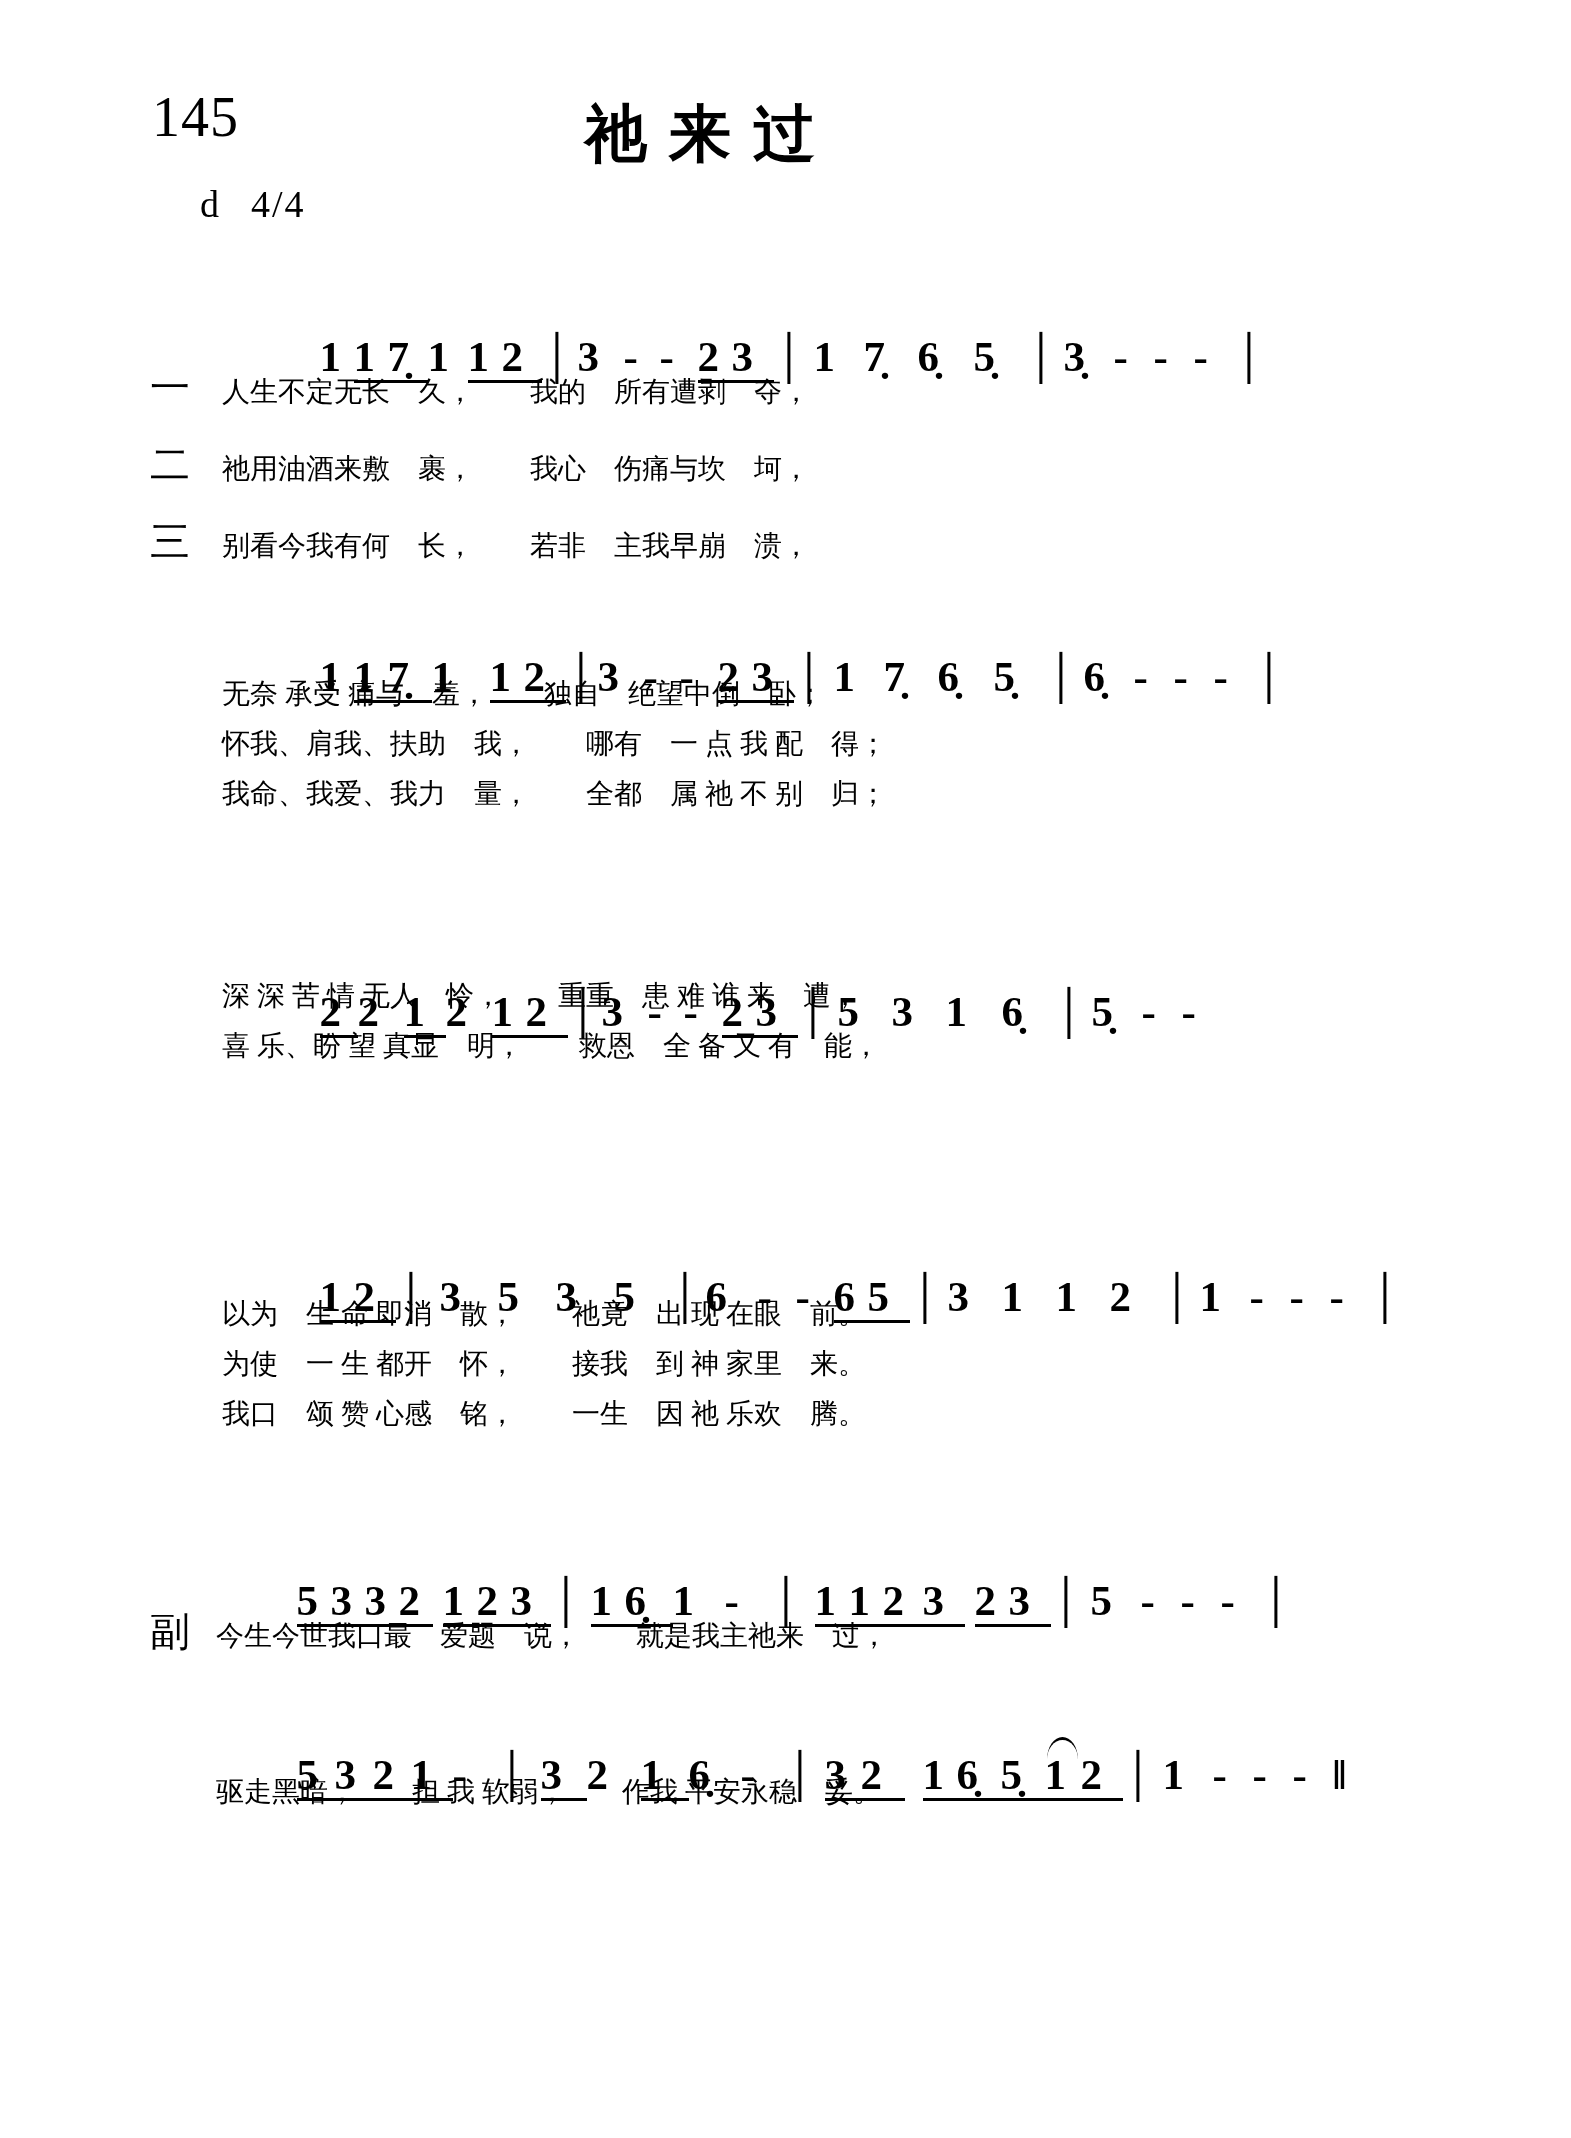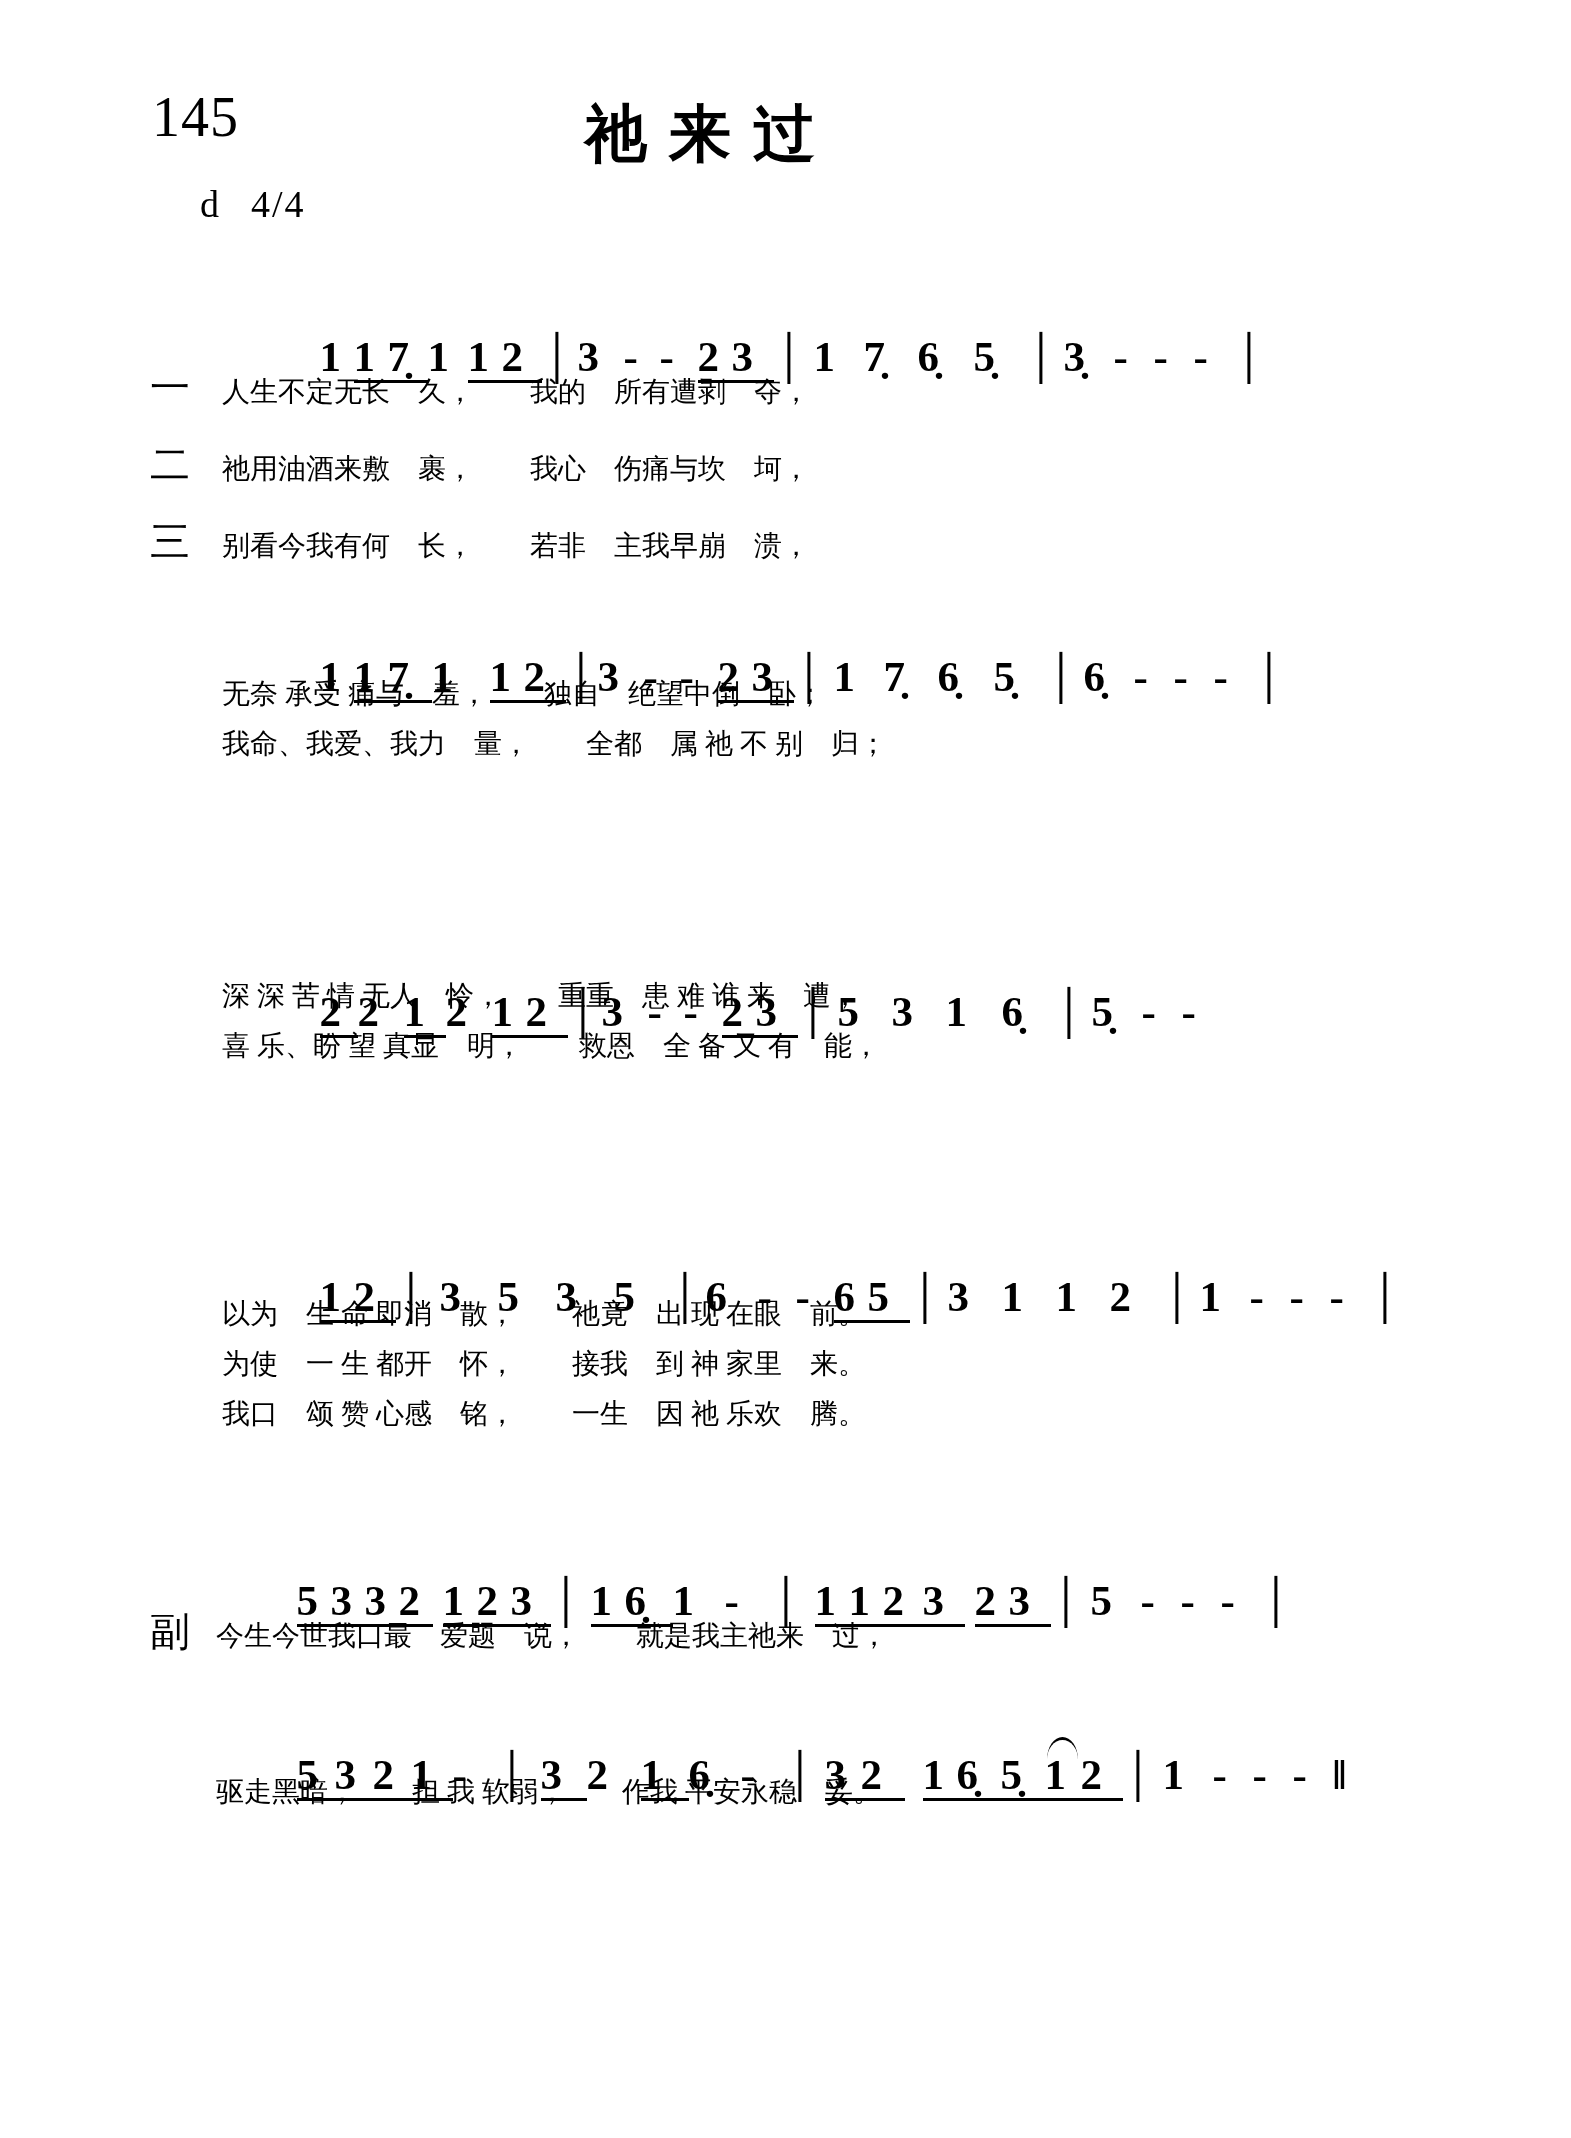--- a/index.html
+++ b/index.html
@@ -127,20 +127,21 @@
       </div>
     </div>
   </div>
 
   <div class="system" style="top:612px;">
     <div class="notation" style="position:absolute; left:255px; top:0px;">
       <span style="display:inline-block;width:34px;">1</span><span class="u" style="display:inline-block;width:34px;">1</span><span class="u" style="display:inline-block;width:44px;">7̣</span><span style="display:inline-block;width:44px;">1</span><span style="display:inline-block;width:14px;"> </span><span class="u" style="display:inline-block;width:34px;">1</span><span class="u" style="display:inline-block;width:42px;">2</span><span style="display:inline-block;width:32px;">│</span><span style="display:inline-block;width:46px;">3</span><span style="display:inline-block;width:36px;">-</span><span style="display:inline-block;width:38px;">-</span><span class="u" style="display:inline-block;width:34px;">2</span><span class="u" style="display:inline-block;width:42px;">3</span><span style="display:inline-block;width:40px;">│</span><span style="display:inline-block;width:50px;">1</span><span style="display:inline-block;width:54px;">7̣</span><span style="display:inline-block;width:56px;">6̣</span><span style="display:inline-block;width:52px;">5̣</span><span style="display:inline-block;width:38px;">│</span><span style="display:inline-block;width:50px;">6̣</span><span style="display:inline-block;width:40px;">-</span><span style="display:inline-block;width:40px;">-</span><span style="display:inline-block;width:40px;">-</span><span style="display:inline-block;width:20px;">│</span>
     </div>
     <div style="position:absolute; left:222px; top:68px;">
       <div class="lyric" style="margin-bottom:22px;">无奈 承受 痛与　羞，　　独自　绝望中倒　卧；</div>
+      <div class="lyric" style="margin-bottom:22px;">怀我、肩我、扶助　我，　　哪有　一 点 我 配　得；</div>
       <div class="lyric">我命、我爱、我力　量，　　全都　属 祂 不 别　归；</div>
     </div>
   </div>
 
   <div class="system" style="top:930px;">
     <div class="notation" style="position:absolute; left:255px; top:17px;">
       <span class="u" style="display:inline-block;width:38px;">2</span><span style="display:inline-block;width:46px;">2</span><span class="u" style="display:inline-block;width:42px;">1</span><span style="display:inline-block;width:46px;">2</span><span class="u" style="display:inline-block;width:34px;">1</span><span class="u" style="display:inline-block;width:42px;">2</span><span style="display:inline-block;width:34px;">│</span><span style="display:inline-block;width:46px;">3</span><span style="display:inline-block;width:36px;">-</span><span style="display:inline-block;width:38px;">-</span><span class="u" style="display:inline-block;width:34px;">2</span><span class="u" style="display:inline-block;width:42px;">3</span><span style="display:inline-block;width:40px;">│</span><span style="display:inline-block;width:54px;">5</span><span style="display:inline-block;width:54px;">3</span><span style="display:inline-block;width:56px;">1</span><span style="display:inline-block;width:52px;">6̣</span><span style="display:inline-block;width:38px;">│</span><span style="display:inline-block;width:50px;">5̣</span><span style="display:inline-block;width:40px;">-</span><span style="display:inline-block;width:40px;">-</span>
     </div>
     <div style="position:absolute; left:222px; top:52px;">
       <div class="lyric" style="margin-bottom:22px;">深 深 苦 情 无人　怜，　　重重　患 难 谁 来　遭，</div>

